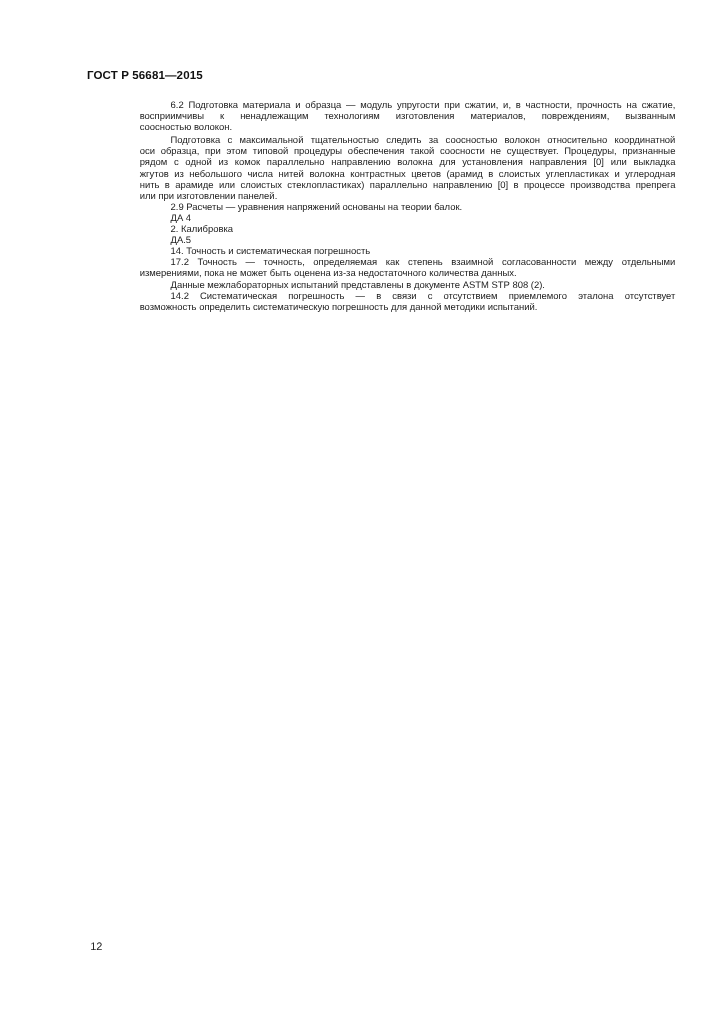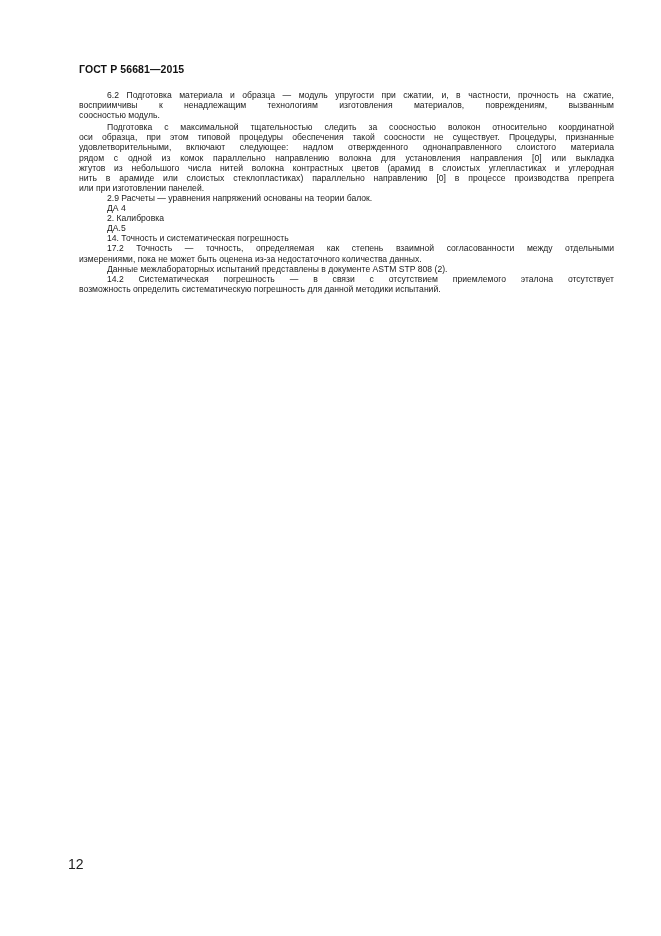--- a/index.html
+++ b/index.html
@@ -31,61 +31,61 @@
       width: 535px;
       font-size: 8.6px;
       line-height: 10.1px;
     }
     .line {
       display: block;
       height: 10.1px;
       white-space: nowrap;
       text-align: justify;
       text-align-last: justify;
+      margin-left: 48px;
     }
     .line.last {
       text-align-last: left;
     }
     .line.indent {
       padding-left: 28px;
     }
     .line.bold {
       font-weight: normal;
       text-align-last: left;
     }
     .gap-small {
       height: 2px;
     }
     .page-number {
       position: absolute;
-      left: 68px;
+      left: 82px;
       top: 856px;
-      font-size: 14px;
+      font-size: 10px;
       color: #222;
     }
   </style>
 </head>
 <body>
 
 <div class="page-header">ГОСТ Р 56681—2015</div>
 
 <div class="body-text">
 
   <div>
     <span class="line indent">6.2 Подготовка материала и образца — модуль упругости при сжатии, и, в частности, прочность на сжатие,</span>
     <span class="line">восприимчивы к ненадлежащим технологиям изготовления материалов, повреждениям, вызванным</span>
-    <span class="line last">соосностью модуль.</span>
+    <span class="line last">соосностью волокон.</span>
   </div>
 
   <div class="gap-small"></div>
 
   <div>
     <span class="line indent">Подготовка с максимальной тщательностью следить за соосностью волокон относительно координатной</span>
     <span class="line">оси образца, при этом типовой процедуры обеспечения такой соосности не существует. Процедуры, признанные</span>
-    <span class="line">удовлетворительными, включают следующее: надлом отвержденного однонаправленного слоистого материала</span>
     <span class="line">рядом с одной из комок параллельно направлению волокна для установления направления [0] или выкладка</span>
     <span class="line">жгутов из небольшого числа нитей волокна контрастных цветов (арамид в слоистых углепластиках и углеродная</span>
     <span class="line">нить в арамиде или слоистых стеклопластиках) параллельно направлению [0] в процессе производства препрега</span>
     <span class="line last">или при изготовлении панелей.</span>
   </div>
 
   <div>
     <span class="line indent last">2.9 Расчеты — уравнения напряжений основаны на теории балок.</span>
   </div>
 

